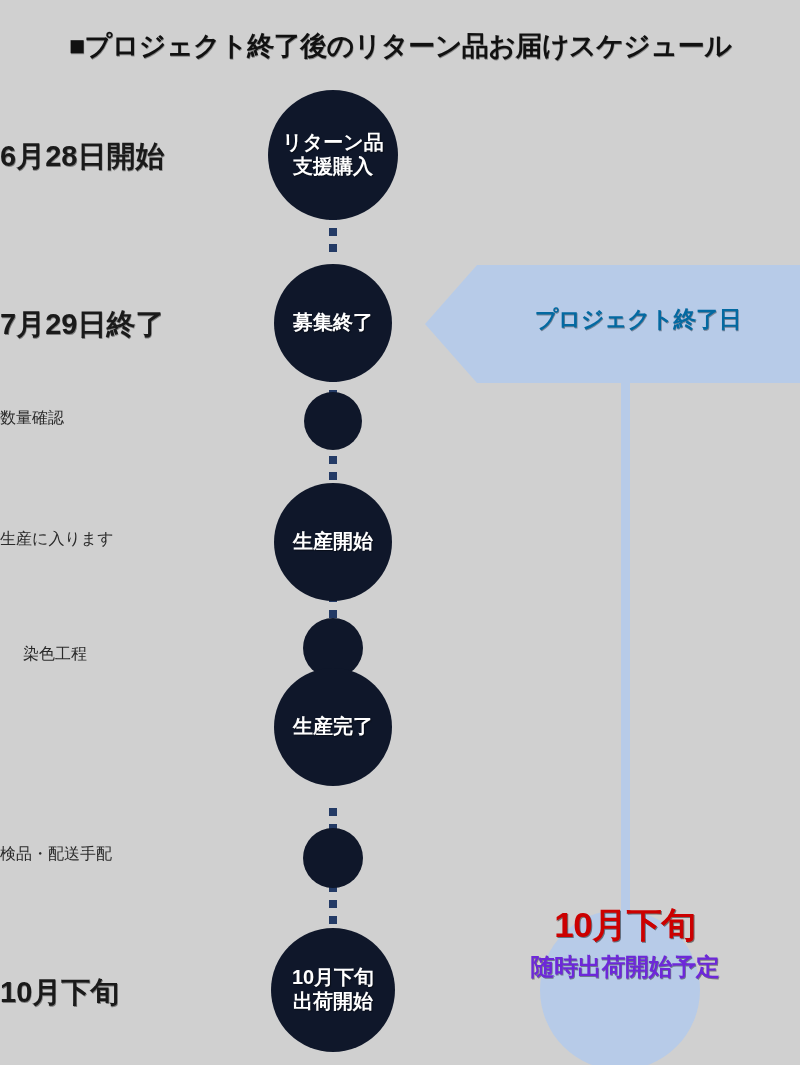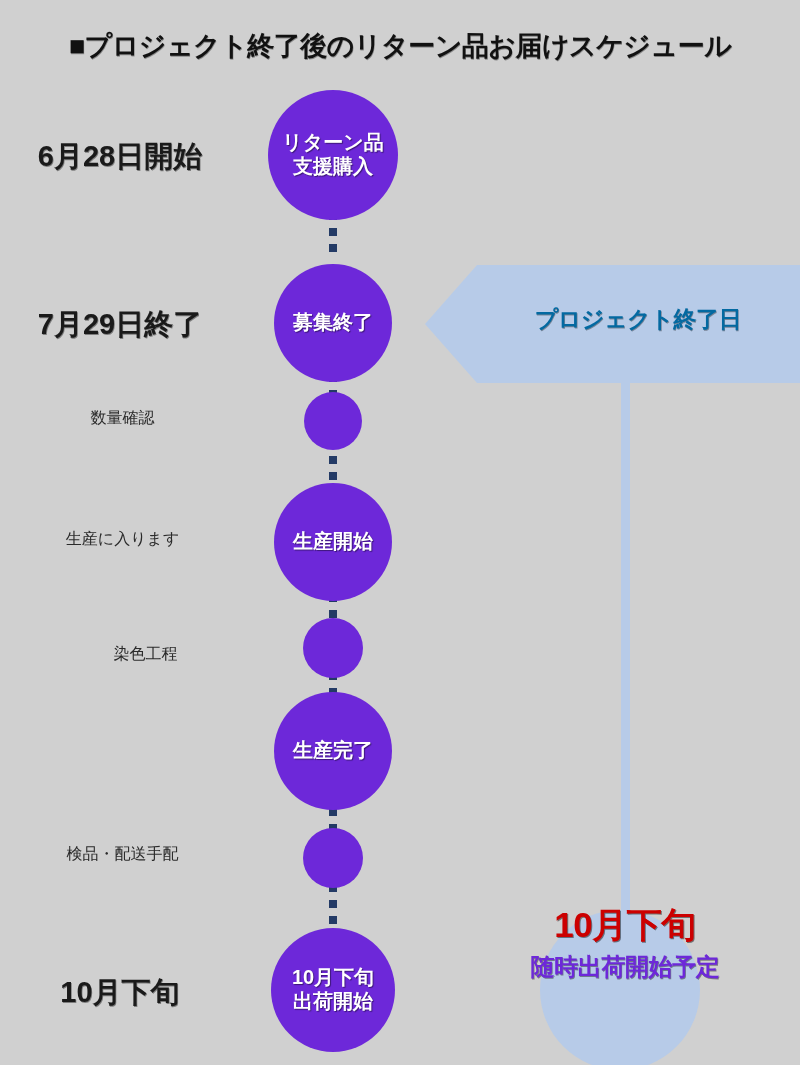--- a/index.html
+++ b/index.html
@@ -41,21 +41,21 @@
     position: absolute;
     left: 0;
     top: 0;
     width: 800px;
     height: 1065px;
   }
 
   .node {
     position: absolute;
     border-radius: 50%;
-    background: #6d28d9;
+    background: #0f172a;
     display: flex;
     align-items: center;
     justify-content: center;
     text-align: center;
     color: #ffffff;
     font-weight: bold;
     line-height: 1.18;
     box-sizing: border-box;
     text-shadow: 1px 1px 1px rgba(0,0,0,0.45);
   }
@@ -75,21 +75,21 @@
         #233a65 0px,
         #233a65 8px,
         rgba(0,0,0,0) 8px,
         rgba(0,0,0,0) 16px
       );
   }
 
   
   .side-label {
     position: absolute;
-    text-align: center;
+    text-align: left;
     color: #1a1a1a;
     white-space: nowrap;
   }
   .side-label.strong {
     font-size: 29px;
     font-weight: bold;
     text-shadow: 0.7px 0.7px 0.5px rgba(0,0,0,0.4);
   }
   .side-label.light {
     font-size: 16px;
@@ -229,21 +229,21 @@
     <div class="node md" style="left:274px; top:483px; width:118px; height:118px;">
       <span class="node-label">生産開始</span>
     </div>
     <div class="side-label light" style="left:0; top:529px; width:245px;">生産に入ります</div>
 
     <div class="node sm" style="left:303px; top:618px; width:60px; height:60px;">
       <span class="node-label"></span>
     </div>
     <div class="side-label light" style="left:0; top:644px; width:245px;margin-left:23px;">染色工程</div>
 
-    <div class="node md" style="left:274px; top:692px; width:118px; height:118px;">
+    <div class="node md" style="left:274px; top:668px; width:118px; height:118px;">
       <span class="node-label">生産完了</span>
     </div>
     <div class="side-label light" style="left:0; top:742px; width:245px;"></div>
 
     <div class="node sm" style="left:303px; top:828px; width:60px; height:60px;">
       <span class="node-label"></span>
     </div>
     <div class="side-label light" style="left:0; top:844px; width:245px;">検品・配送手配</div>
 
     <div class="node lg" style="left:271px; top:928px; width:124px; height:124px;">

